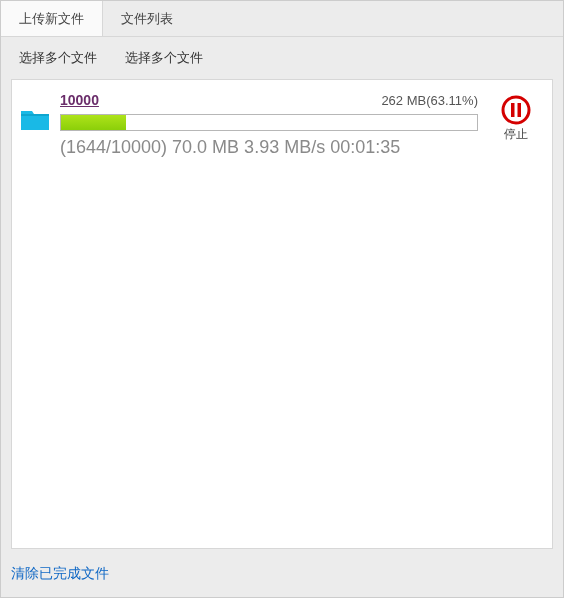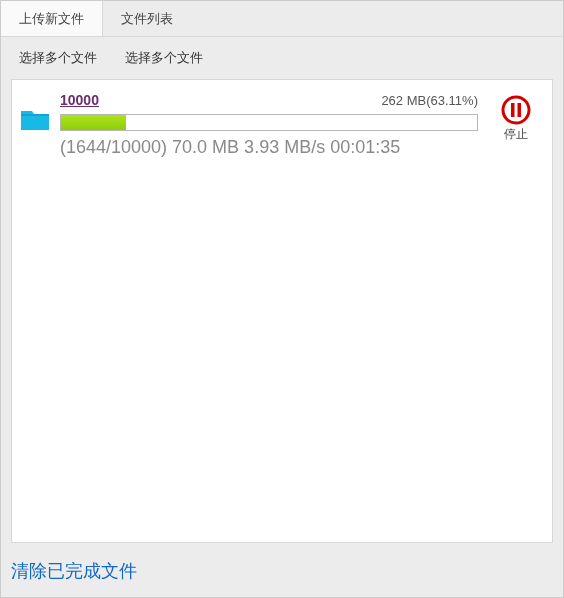--- a/index.html
+++ b/index.html
@@ -120,21 +120,21 @@
   .pause-label {
     font-size: 12px;
     color: #444;
   }
   .footer {
     padding: 8px 12px 14px 10px;
   }
   .footer-link {
     color: #1068c5;
     cursor: pointer;
-    font-size: 18px;
+    font-size: 14px;
   }
   
   .list-area::-webkit-scrollbar { width: 16px; }
   .list-area::-webkit-scrollbar-track { background: #f0f0f0; border-left: 1px solid #e0e0e0; }
   .list-area::-webkit-scrollbar-thumb { background: #cfcfcf; }
   .list-area::-webkit-scrollbar-button:single-button {
     background: #e7e7e7;
     height: 16px;
     border: 1px solid #dcdcdc;
   }

